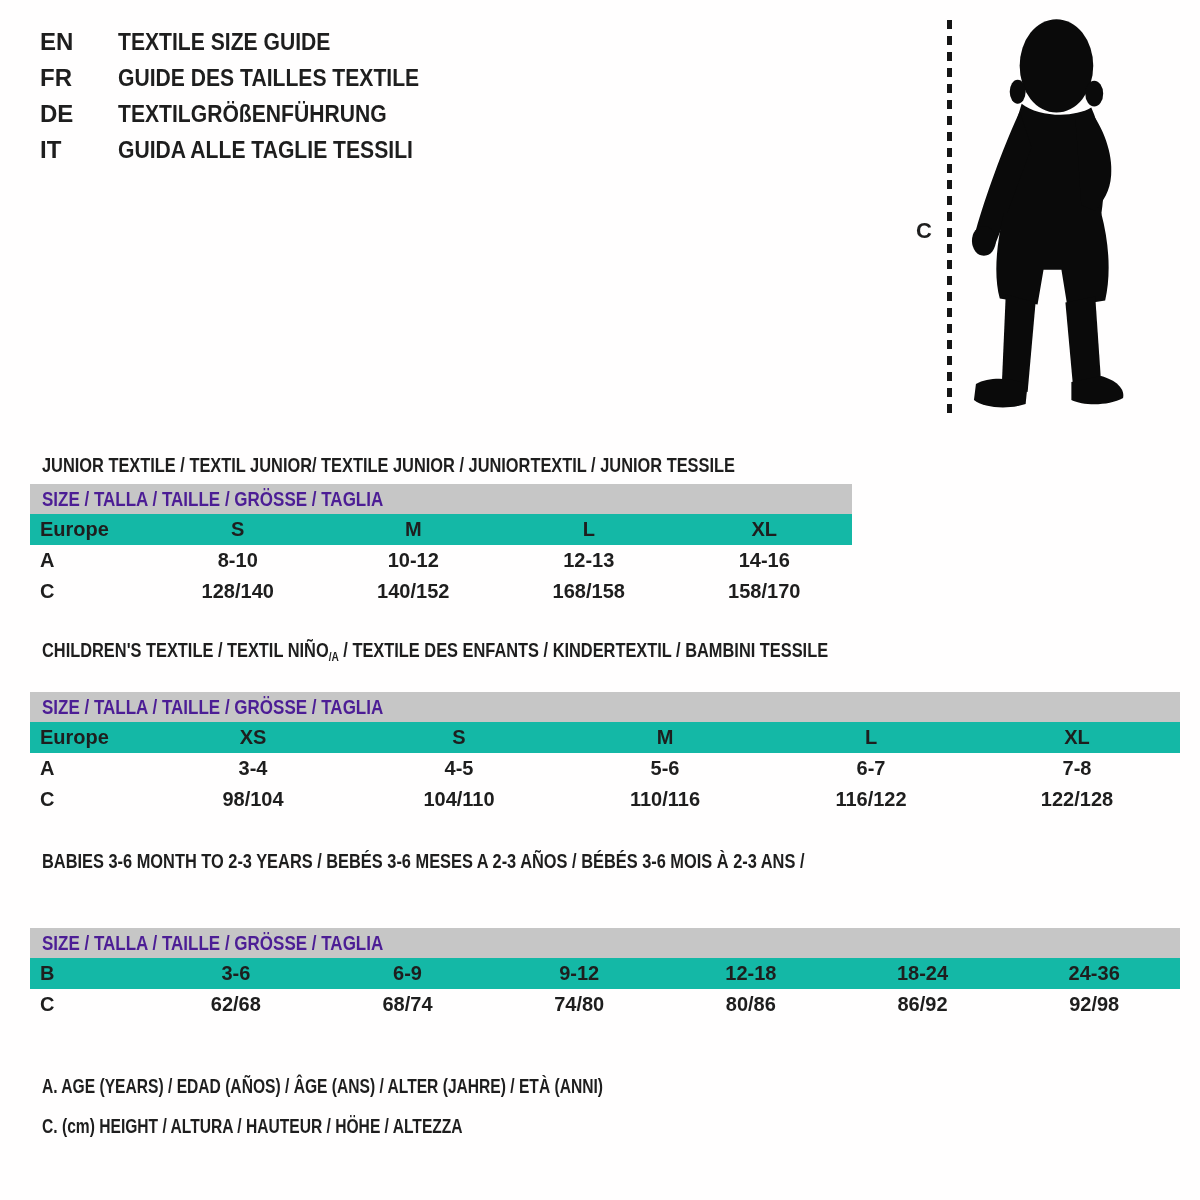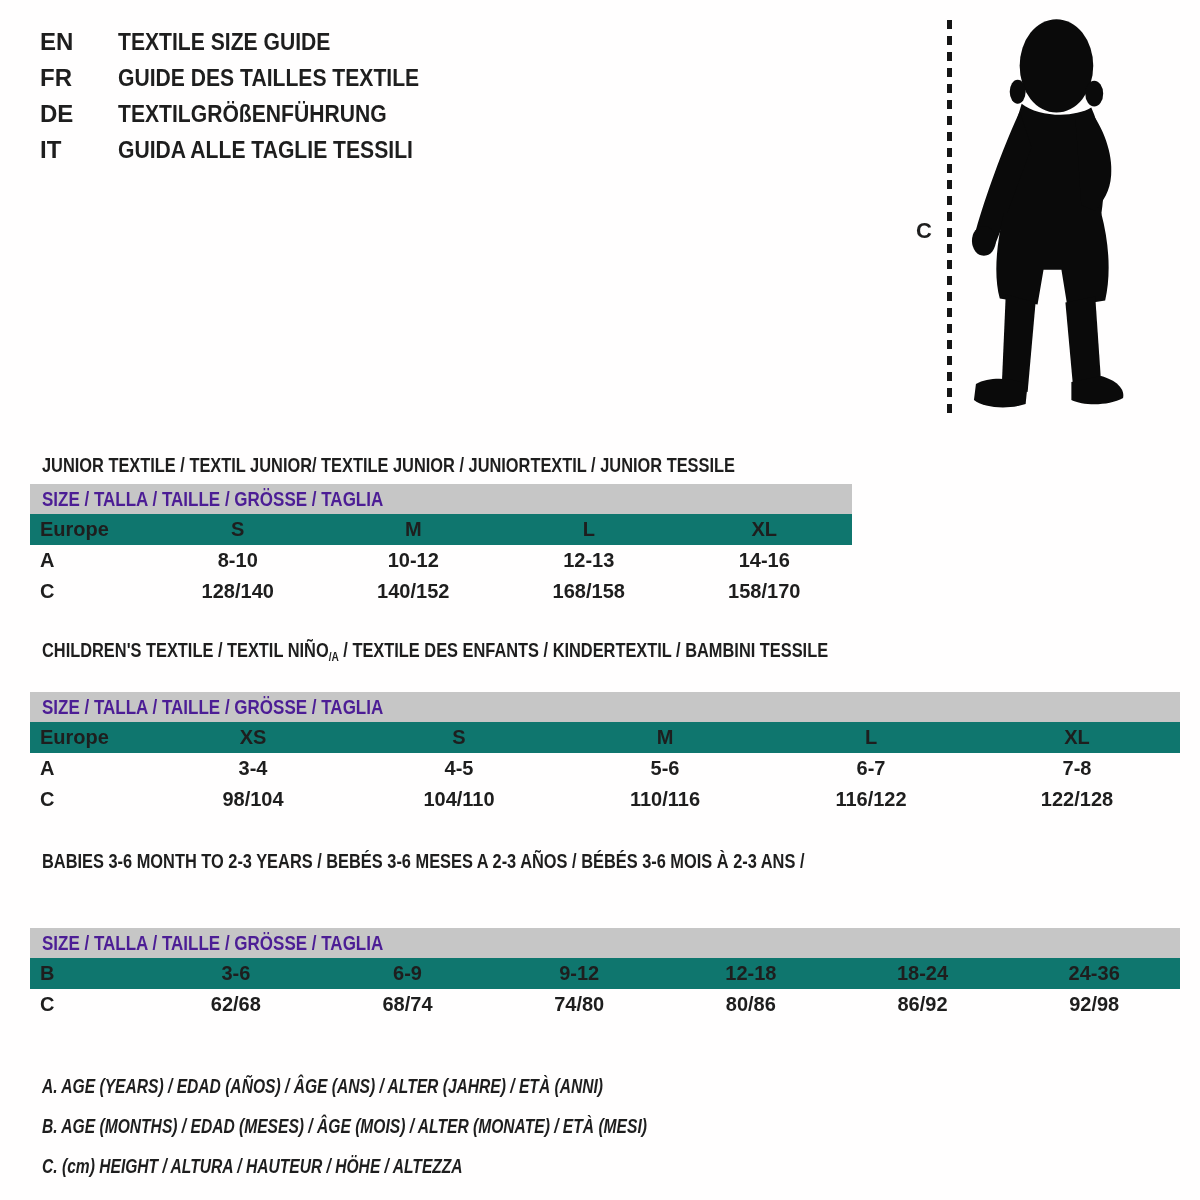--- a/index.html
+++ b/index.html
@@ -40,27 +40,27 @@
   
   .size-table { position:absolute; left:30px; }
   .t-junior   { top:484px; width:822px; }
   .t-children { top:692px; width:1150px; }
   .t-babies   { top:928px; width:1150px; }
   .size-band {
     height:30px; background:#c6c6c6; color:#4c1d95;
     display:flex; align-items:center; padding-left:12px; font-size:20px;
   }
   .trow { display:flex; height:31px; align-items:center; font-size:20px; background:#fffefe; }
-  .trow:nth-of-type(2) { background:#0f766e; }
+  .trow:nth-of-type(2) { background:#14b8a6; }
   .tcell { flex:1; text-align:center; white-space:nowrap; }
   .tcell.label { flex:0 0 120px; text-align:left; padding-left:10px; }
 
   
   .notes { position:absolute; left:42px; top:1066px; }
-  .note-line { height:40px; display:flex; align-items:center; font-size:20px;font-style:italic; }
+  .note-line { height:40px; display:flex; align-items:center; font-size:20px; }
 </style>
 </head>
 <body>
 
 <div class="page">
 
   <div class="lang-block">
     <div class="lang-row">
       <span class="lang-code">EN</span>
       <span class="lang-label sq88">TEXTILE SIZE GUIDE</span>
@@ -186,20 +186,17 @@
         <div class="tcell">86/92</div>
         <div class="tcell">92/98</div>
       </div>
     </div>
 
   <div class="notes">
     <div class="note-line">
       <span class="sq78">A. AGE (YEARS) / EDAD (AÑOS) / ÂGE (ANS) / ALTER (JAHRE) / ETÀ (ANNI)</span>
     </div>
     <div class="note-line">
-      <span class="sq78">B. AGE (MONTHS) / EDAD (MESES) / ÂGE (MOIS) / ALTER (MONATE) / ETÀ (MESI)</span>
-    </div>
-    <div class="note-line">
       <span class="sq78">C. (cm) HEIGHT / ALTURA / HAUTEUR / HÖHE / ALTEZZA</span>
     </div>
   </div>
 
 </div>
 
 </body></html>

